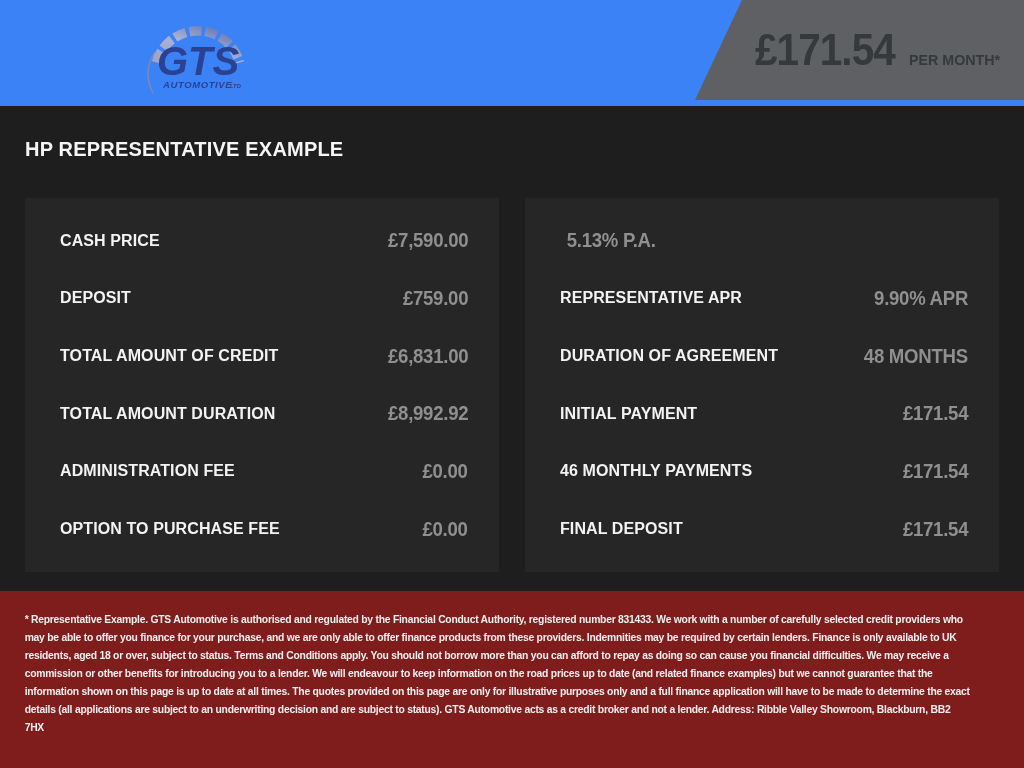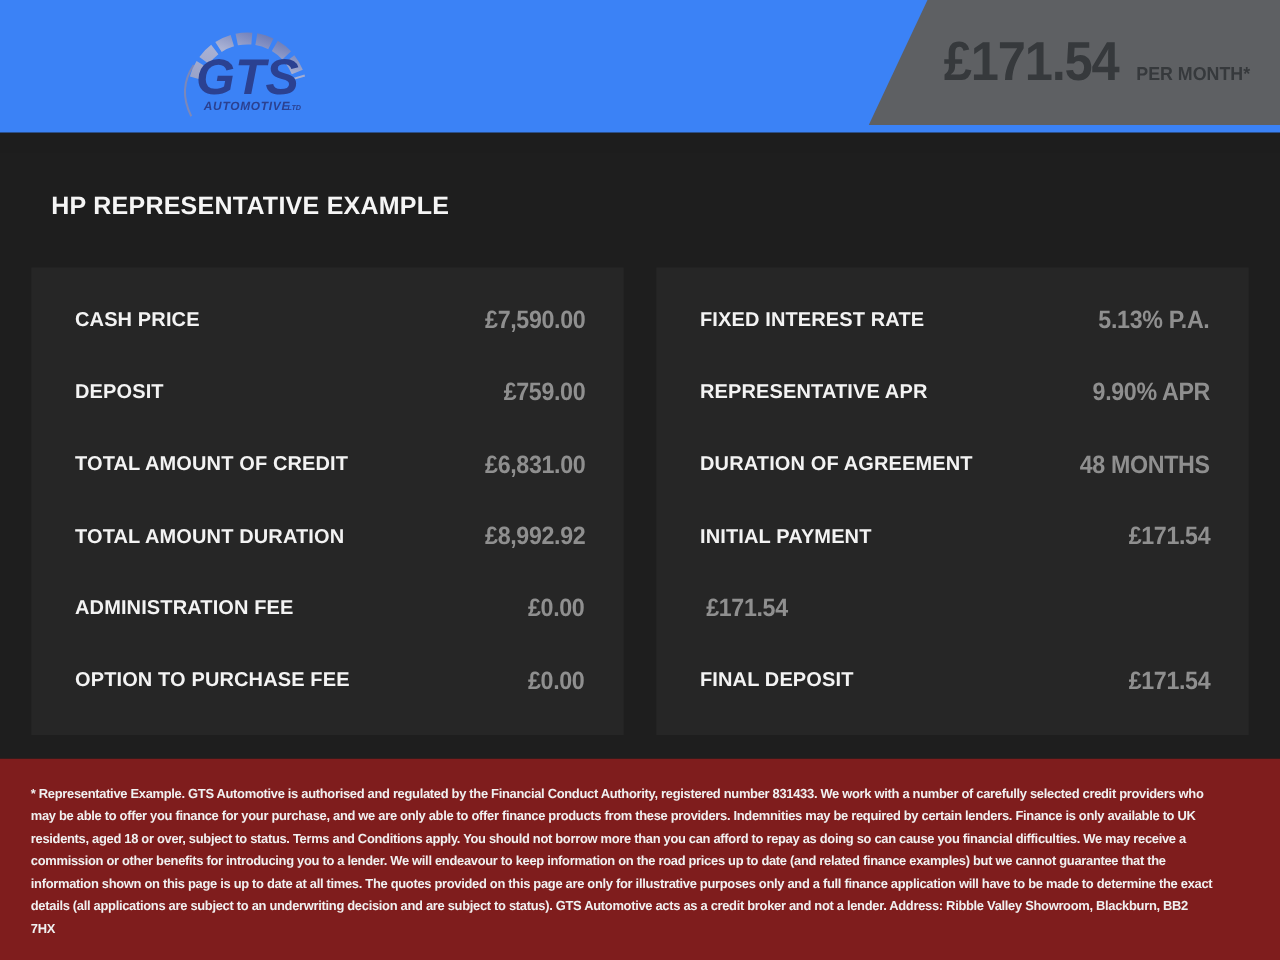--- a/index.html
+++ b/index.html
@@ -35,21 +35,21 @@
     font-size:15px;font-weight:700;color:#36393c;
     margin-left:2px;letter-spacing:0;
     transform:scaleX(0.95);transform-origin:left center;
   }
 
   
   .main{
     position:relative;height:485px;background:#1e1e1e;
   }
   .page-title{
-    margin:16px;padding:32px 0 0 25px;
+    margin:0;padding:32px 0 0 25px;
     font-size:20px;font-weight:700;color:#f5f5f5;
     letter-spacing:0.2px;
   }
   .panels{
     display:flex;gap:26px;margin:37px 25px 0 25px;
   }
   .panel{
     flex:1;height:374px;background:#262626;
     display:flex;flex-direction:column;justify-content:space-around;
     padding:14px 0;box-sizing:border-box;
@@ -139,36 +139,36 @@
           <span class="value">£0.00</span>
         </div>
         <div class="row">
           <span class="label">OPTION TO PURCHASE FEE</span>
           <span class="value">£0.00</span>
         </div>
       </section>
 
       <section class="panel">
         <div class="row">
-          <span class="label">FIXED INTEREST RATE</span>
           <span class="value">5.13% P.A.</span>
         </div>
         <div class="row">
           <span class="label">REPRESENTATIVE APR</span>
           <span class="value">9.90% APR</span>
         </div>
         <div class="row">
           <span class="label">DURATION OF AGREEMENT</span>
           <span class="value">48 MONTHS</span>
         </div>
         <div class="row">
           <span class="label">INITIAL PAYMENT</span>
           <span class="value">£171.54</span>
         </div>
         <div class="row">
+          <span class="label">46 MONTHLY PAYMENTS</span>
           <span class="value">£171.54</span>
         </div>
         <div class="row">
           <span class="label">FINAL DEPOSIT</span>
           <span class="value">£171.54</span>
         </div>
       </section>
 
     </div>
   </main>

